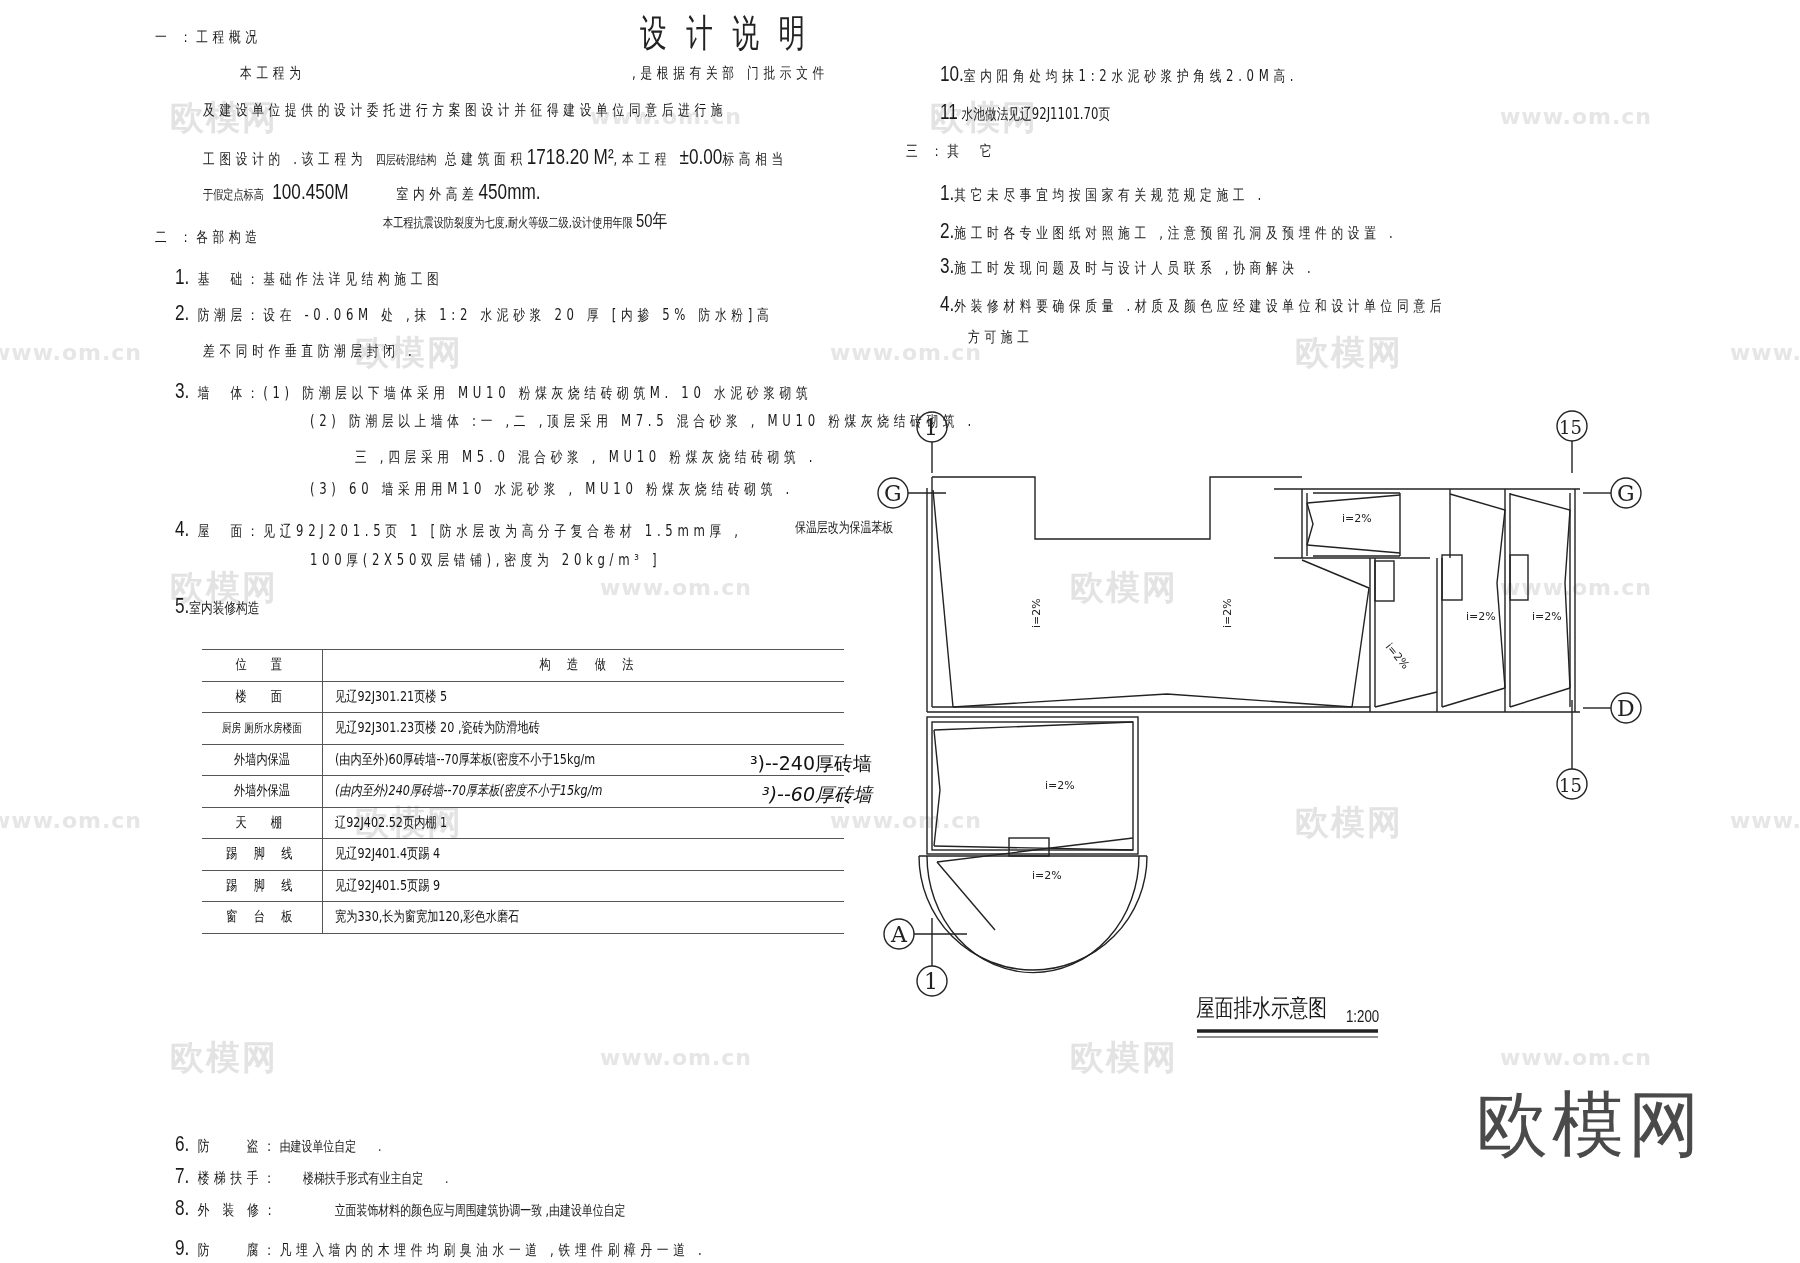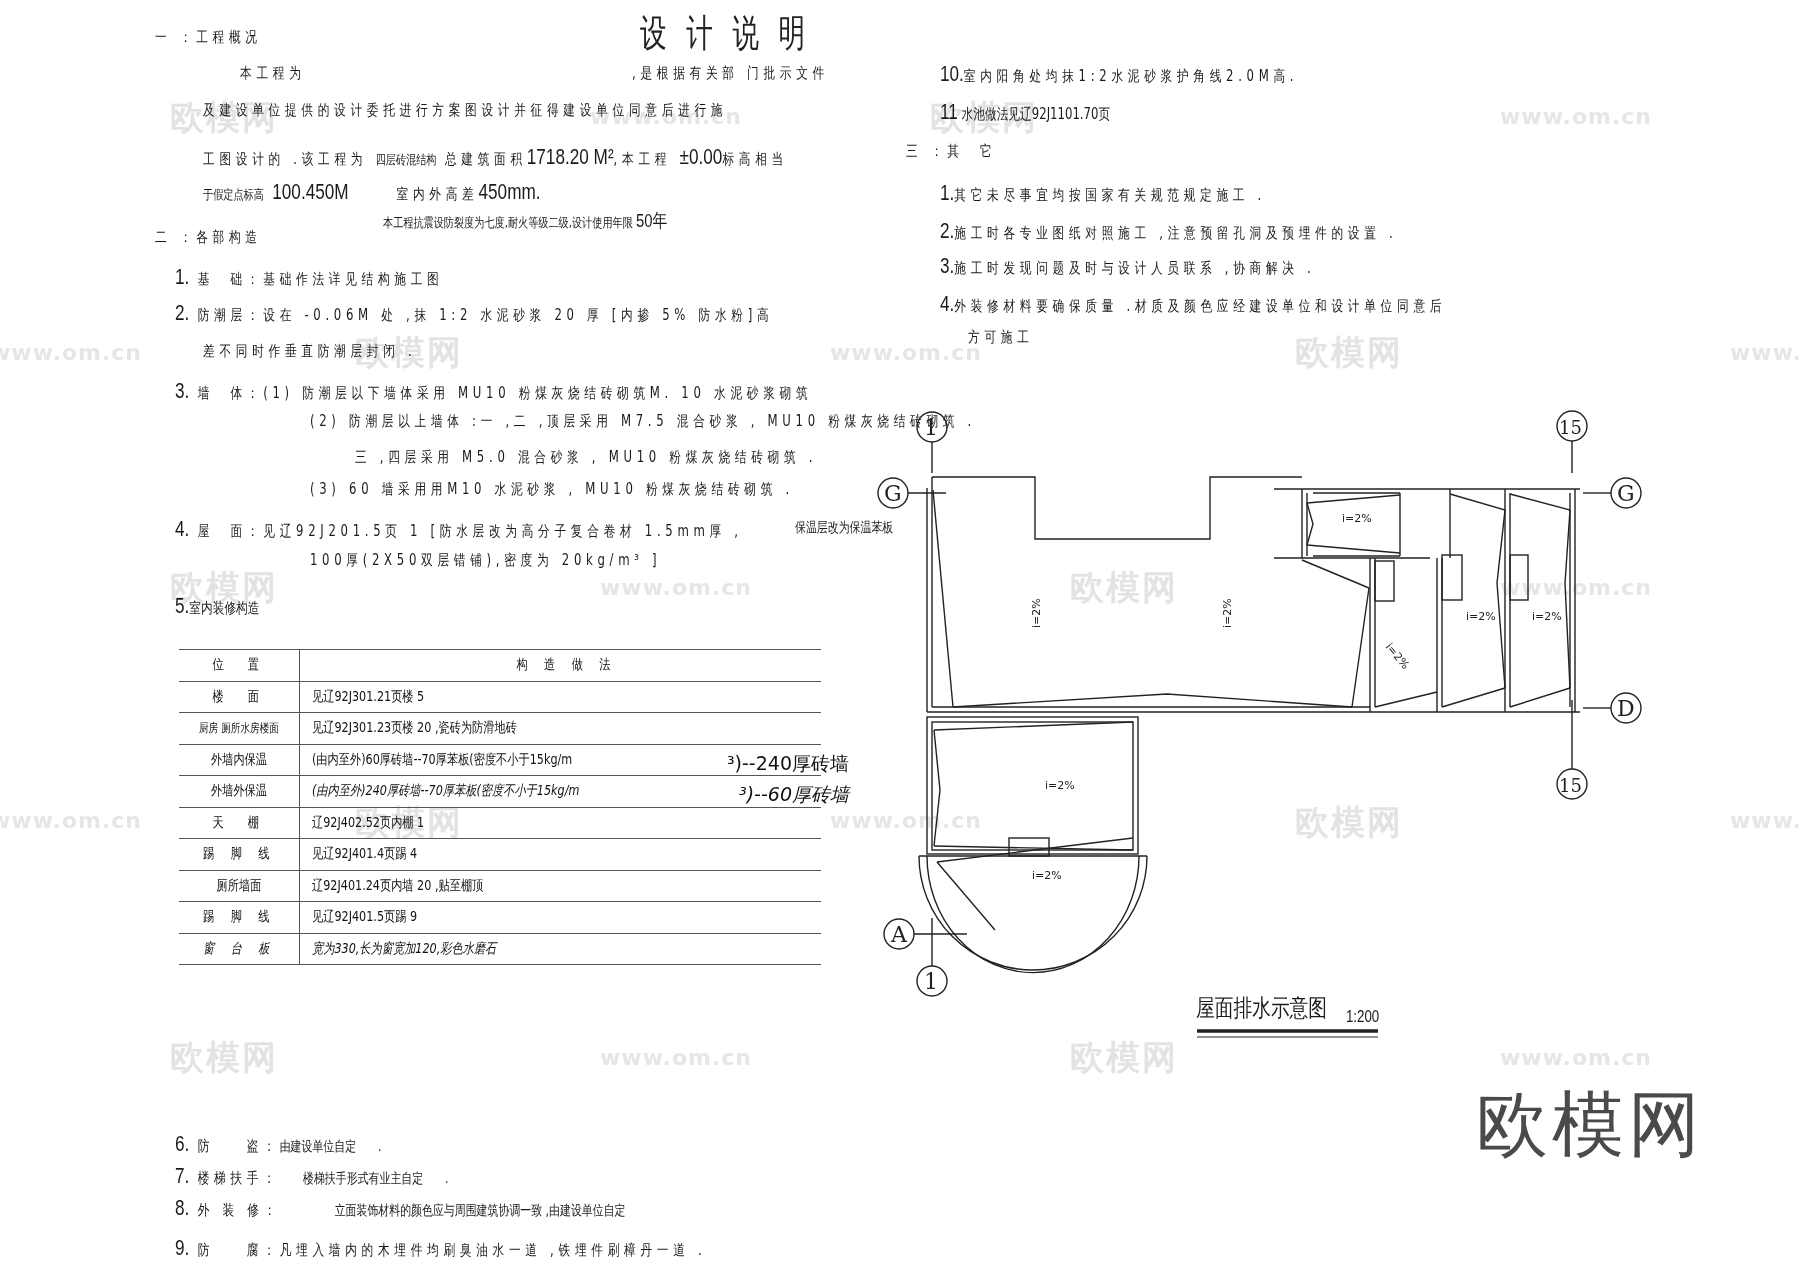--- a/index.html
+++ b/index.html
@@ -1,22 +1,22 @@
 <!DOCTYPE html>
 <html><head>
 <meta charset="utf-8">
 <style>
   html, body { margin:0; padding:0; background:#ffffff; }
   body { width:1800px; height:1263px; position:relative; overflow:hidden; font-family:"DejaVu Sans", sans-serif; color:#111; }
   .t { position:absolute; white-space:nowrap; color:#1a1a1a; letter-spacing:6px; font-size:15px; line-height:1; transform:scaleX(0.78); transform-origin:left top; }
   .num { font-family:"Liberation Sans Narrow","Liberation Sans", sans-serif; font-size:22px; letter-spacing:0; font-weight:normal; }
   .title { position:absolute; left:640px; top:8px; font-size:38px; letter-spacing:28px; transform:scaleX(0.7); transform-origin:left top; font-weight:200; color:#222; }
-  table.fin { position:absolute; left:179px; top:649px; width:642px; border-collapse:collapse; font-size:14px; }
+  table.fin { position:absolute; left:202px; top:649px; width:642px; border-collapse:collapse; font-size:14px; }
   table.fin td { border-top:1.5px solid #555; height:30.5px; padding:0; vertical-align:middle; }
-  table.fin tr:last-child td { border-bottom:1.5px solid #555;font-style:italic; }
+  table.fin tr:last-child td { border-bottom:1.5px solid #555; }
   table.fin td.c1 { width:120px; text-align:center; border-right:1.5px solid #555; }
   table.fin td.c2 { padding-left:12px; white-space:nowrap; }
   .c1 span, .c2 span.txt { display:inline-block; transform:scaleX(0.8); transform-origin:left center; }
   .c1 span { transform-origin:center center; letter-spacing:8px; }
   .right-tail { position:absolute; right:-28px; font-size:19px; }
   .wm { position:absolute; color:#e3e3e3; font-size:34px; font-weight:bold; letter-spacing:2px; }
   .wm2 { position:absolute; color:#e6e6e6; font-size:22px; font-weight:bold; letter-spacing:1px; }
   .brand { position:absolute; left:1476px; top:1077px; font-size:72px; color:#4a4a4a; letter-spacing:4px; }
   svg.plan { position:absolute; left:0; top:0; }
   .axis-lbl { font-family:"DejaVu Serif", serif; font-size:22px; }
@@ -126,24 +126,20 @@
       </tr>
     <tr>
         <td class="c1"><span>天　棚</span></td>
         <td class="c2"><span class="txt">辽92J402.52页内棚 1</span></td>
       </tr>
     <tr>
         <td class="c1"><span>踢 脚 线</span></td>
         <td class="c2"><span class="txt">见辽92J401.4页踢 4</span></td>
       </tr>
     <tr>
-        <td class="c1"><span style="letter-spacing:0;">厕所墙面</span></td>
-        <td class="c2"><span class="txt">辽92J401.24页内墙 20 ,贴至棚顶</span></td>
-      </tr>
-    <tr>
         <td class="c1"><span>踢 脚 线</span></td>
         <td class="c2"><span class="txt">见辽92J401.5页踢 9</span></td>
       </tr>
     <tr>
         <td class="c1"><span>窗 台 板</span></td>
         <td class="c2"><span class="txt">宽为330,长为窗宽加120,彩色水磨石</span></td>
       </tr>
   </tbody>
 </table>
 

